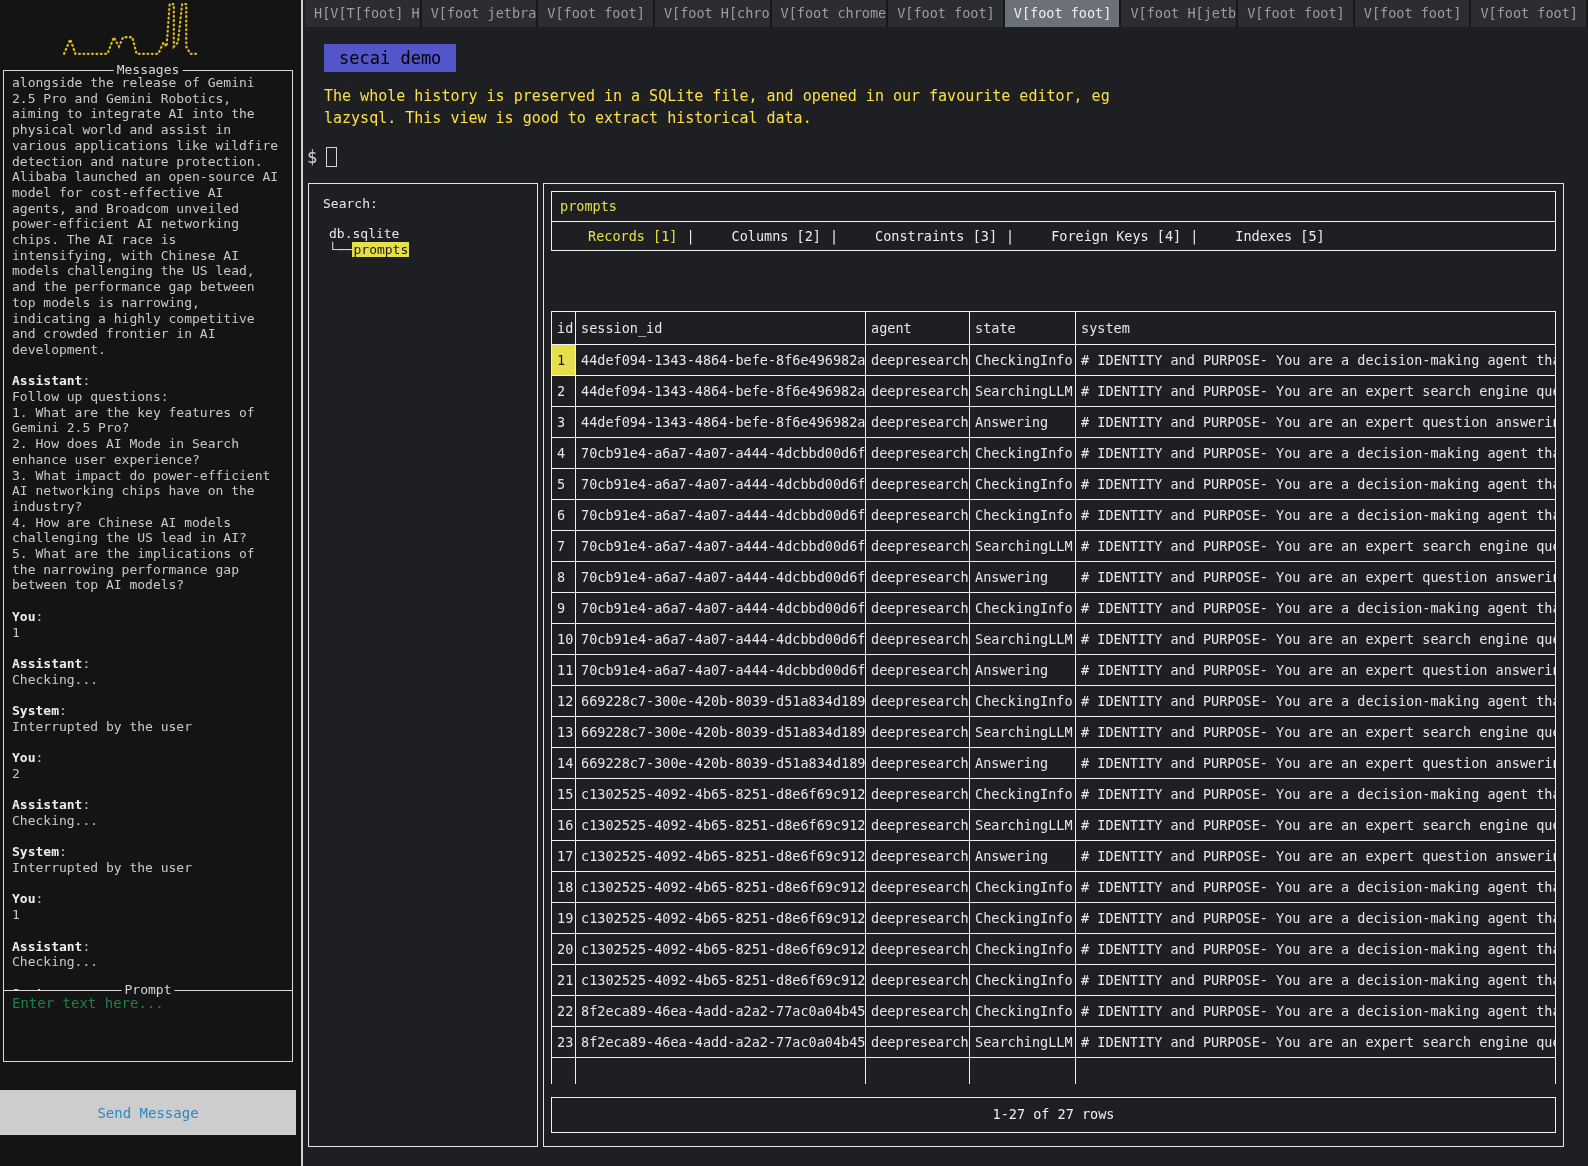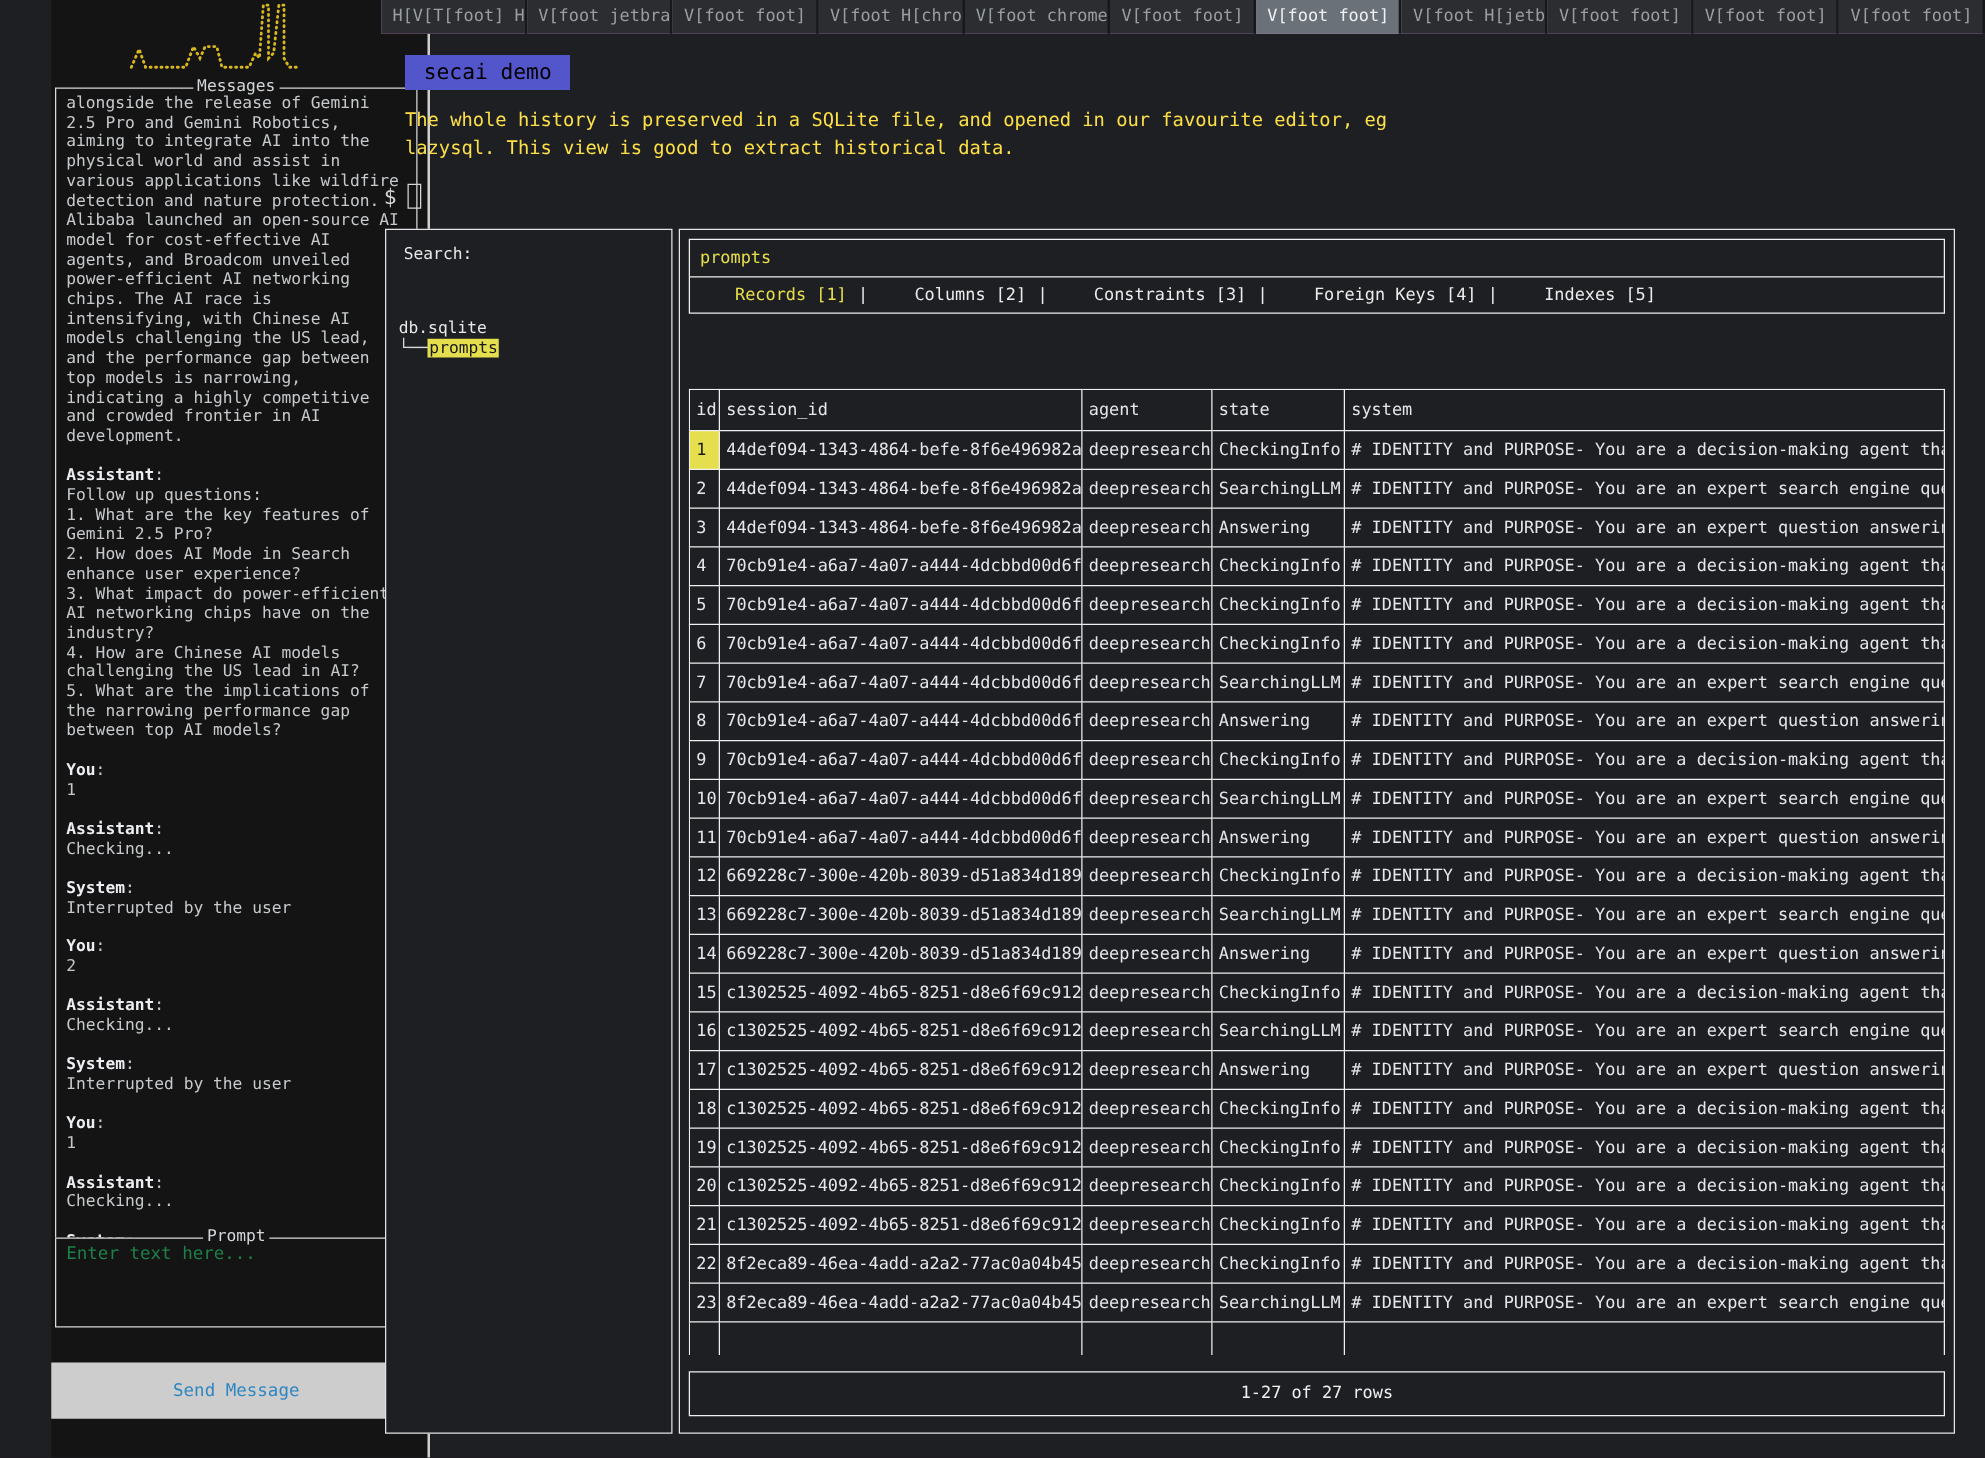--- a/index.html
+++ b/index.html
@@ -4,21 +4,21 @@
 <style>
   * { box-sizing: border-box; }
   html,body { margin:0; padding:0; }
   body {
     width:1588px; height:1166px; position:relative; overflow:hidden;
     background:#1e1f22; font-family:"DejaVu Sans Mono", monospace;
   }
 
   
   .left-col { position:absolute; left:0; top:0; width:303px; height:1166px;
-    background:#141414; border-right:2px solid #cfcfcf;margin-left:41px; }
+    background:#141414; border-right:2px solid #cfcfcf; }
   .ascii-art { position:absolute; left:62px; top:2px; }
   .panel { position:absolute; border:1.5px solid #d8d8d8; background:#141414; }
   .panel-title { position:absolute; top:-9px; left:50%; transform:translateX(-50%);
     background:#141414; padding:0 3px; color:#d4d7da; font-size:13px; white-space:nowrap; }
   .messages-panel { left:3px; top:70px; width:290px; height:935px; }
   .messages-body { position:absolute; inset:2px 2px 2px 2px; overflow:hidden;
     padding:2px 6px; color:#c7cacd; font-size:13px; line-height:15.7px; }
   .msg { white-space:pre-line; margin:0 0 15.7px 0; }
   .msg .role { font-weight:bold; color:#eceef1; }
   .prompt-panel { left:3px; top:990px; width:290px; height:72px; }
@@ -44,21 +44,21 @@
   .description { position:absolute; left:19px; top:86px; width:840px;
     color:#fde047; font-size:15px; line-height:21.5px; }
   .shell-line { position:absolute; left:2px; top:147px; color:#d4d6d8; font-size:17px; }
   .shell-cursor { display:inline-block; width:11px; height:20px;
     border:1.5px solid #d4d6d8; margin-left:9px; vertical-align:-4px; }
 
   
   .search-panel { position:absolute; left:3px; top:183px; width:230px; height:964px;
     border:1.5px solid #e4e4e4; background:#1e1f22; font-size:13px; color:#e8e8e8; }
   .search-label { position:absolute; left:14px; top:12px; }
-  .tree { position:absolute; left:10px; top:42px; line-height:16px;margin-top:29px; }
+  .tree { position:absolute; left:20px; top:42px; line-height:16px; }
   .tree-branch { color:#d8d8d8; }
   .tree-child { background:#e5df4d; color:#191919; padding:0 1px; }
 
   
   .main-panel { position:absolute; left:238px; top:183px; width:1021px; height:964px;
     border:1.5px solid #e4e4e4; background:#1e1f22; font-size:13.5px; }
   .box { position:absolute; left:7px; right:7px; border:1.5px solid #f0f0f0; }
   .title-box { top:7px; height:60px; }
   .title-row { height:30px; line-height:29px; padding:0 8px; color:#e7e04b;
     border-bottom:1.5px solid #f0f0f0; }

